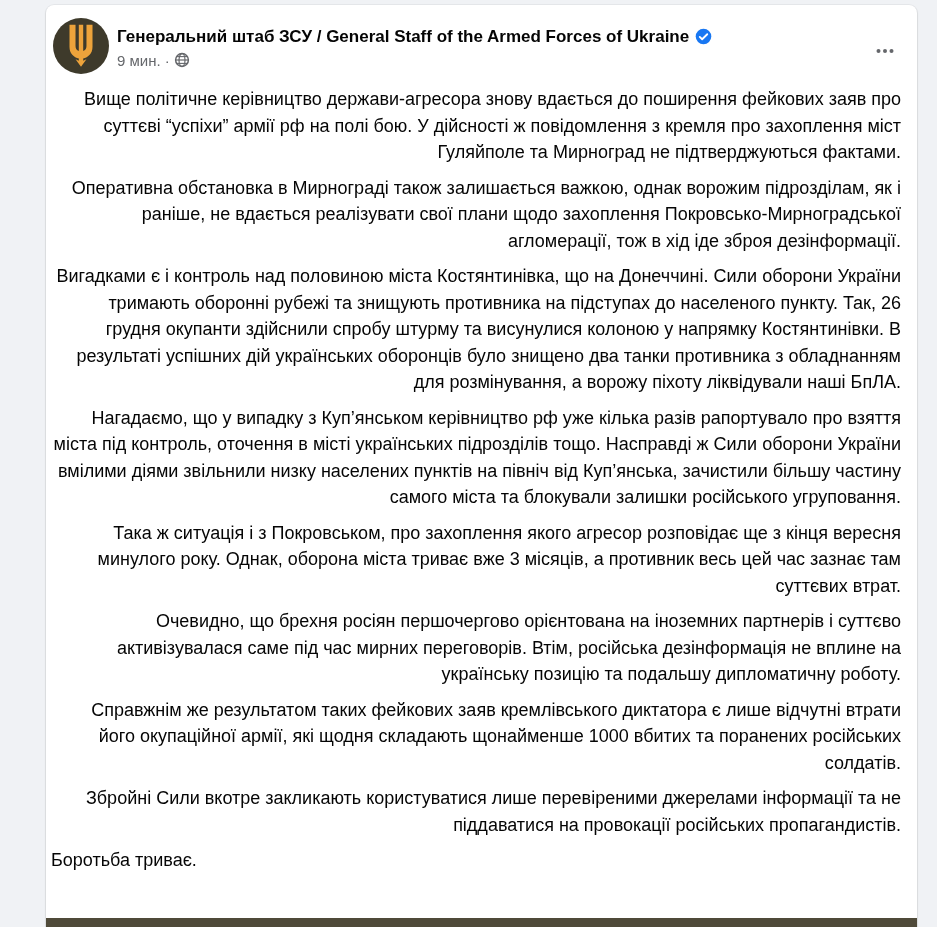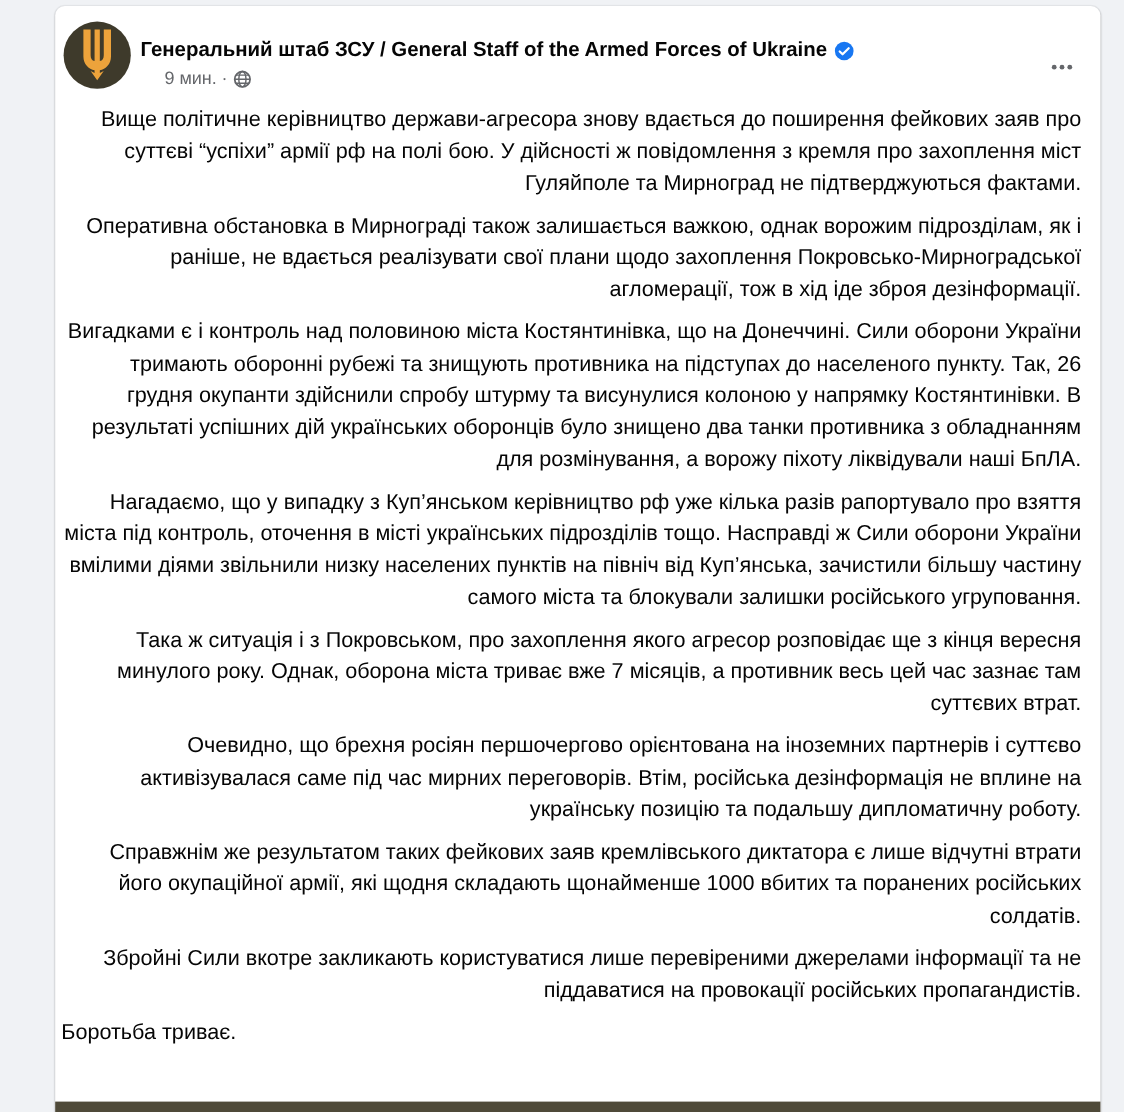--- a/index.html
+++ b/index.html
@@ -17,21 +17,21 @@
     left: 46px; top: 5px;
     width: 871px; height: 922px;
     background: #ffffff;
     border-radius: 8px 8px 0 0;
     box-shadow: 0 1px 2px rgba(0,0,0,.18), 0 0 0 1px rgba(0,0,0,.04);
     box-sizing: border-box;
   }
   
   .post-header {
     display: flex;
-    align-items: flex-end;
+    align-items: center;
     padding: 13px 14px 0 7px;
   }
   .avatar {
     flex: 0 0 56px;
     width: 56px; height: 56px;
     border-radius: 50%;
     background: #3e3a2b;
     display: flex; align-items: center; justify-content: center;
     cursor: pointer;
   }
@@ -43,21 +43,20 @@
     color: #050505;
     white-space: nowrap;
     cursor: pointer;
   }
   .verified { display: inline-flex; width: 17px; height: 17px; }
   .meta-row {
     margin-top: 5px;
     display: flex; align-items: center; gap: 4px;
     font-size: 15px;
     color: #65676b;
-    margin-left: 20px;
   }
   .meta-row .sep { color: #65676b; }
   .globe { display: inline-flex; width: 16px; height: 16px; }
   .menu-btn {
     margin-left: auto;
     margin-top: 10px;
     width: 36px; height: 36px;
     border-radius: 50%;
     display: flex; align-items: center; justify-content: center;
     cursor: pointer;
@@ -131,21 +130,21 @@
         </span>
       </div>
     </div>
 
     <div class="post-body">
       <div>
           <p class="para">Вище політичне керівництво держави-агресора знову вдається до поширення фейкових заяв про суттєві “успіхи” армії рф на полі бою. У дійсності ж повідомлення з кремля про захоплення міст Гуляйполе та Мирноград не підтверджуються фактами.</p>
           <p class="para">Оперативна обстановка в Мирнограді також залишається важкою, однак ворожим підрозділам, як і раніше, не вдається реалізувати свої плани щодо захоплення Покровсько-Мирноградської агломерації, тож в хід іде зброя дезінформації.</p>
           <p class="para">Вигадками є і контроль над половиною міста Костянтинівка, що на Донеччині.  Сили оборони України тримають оборонні рубежі та знищують противника на підступах до населеного пункту. Так, 26 грудня окупанти здійснили спробу штурму та висунулися колоною у напрямку Костянтинівки. В результаті успішних дій українських оборонців було знищено два танки противника з обладнанням для розмінування, а ворожу піхоту ліквідували наші БпЛА.</p>
           <p class="para">Нагадаємо, що у випадку з Куп’янськом керівництво рф уже кілька разів рапортувало про взяття міста під контроль, оточення в місті українських підрозділів тощо. Насправді ж Сили оборони України вмілими діями звільнили низку населених пунктів на північ від Куп’янська, зачистили більшу частину самого міста та блокували залишки російського угруповання.</p>
-          <p class="para">Така ж ситуація і з Покровськом, про захоплення якого агресор розповідає ще з кінця вересня минулого року. Однак, оборона міста триває вже 7 місяців, а противник весь цей час зазнає там суттєвих втрат.</p>
+          <p class="para">Така ж ситуація і з Покровськом, про захоплення якого агресор розповідає ще з кінця вересня минулого року. Однак, оборона міста триває вже 3 місяців, а противник весь цей час зазнає там суттєвих втрат.</p>
           <p class="para">Очевидно, що брехня росіян першочергово орієнтована на іноземних партнерів і суттєво активізувалася саме під час мирних переговорів. Втім, російська дезінформація не вплине на українську позицію та подальшу дипломатичну роботу.</p>
           <p class="para">Справжнім же результатом таких фейкових заяв кремлівського диктатора є лише відчутні втрати його окупаційної армії, які щодня складають щонайменше 1000 вбитих та поранених російських солдатів.</p>
           <p class="para">Збройні Сили вкотре закликають користуватися лише перевіреними джерелами інформації та не піддаватися на провокації російських пропагандистів.</p>
         </div>
       <div class="closing">
         <div class="closing-line">Боротьба триває.</div>
 
       </div>
     </div>
 

